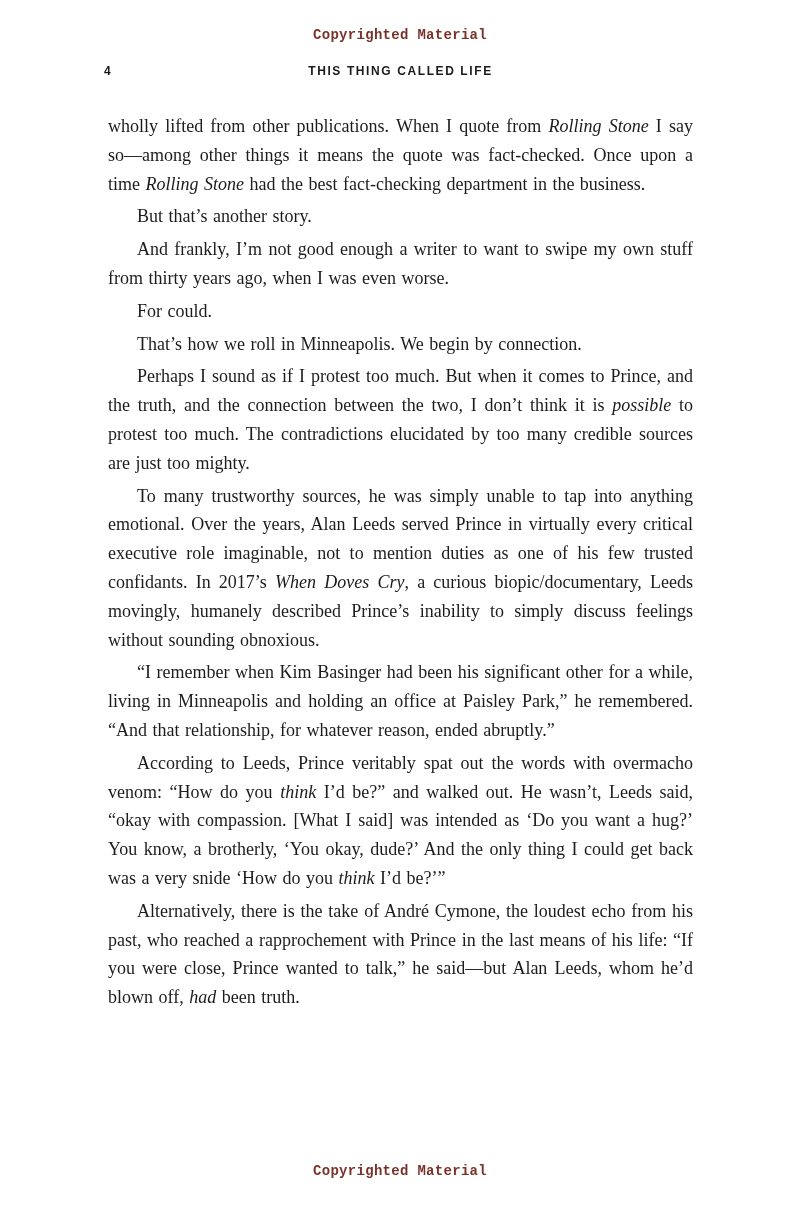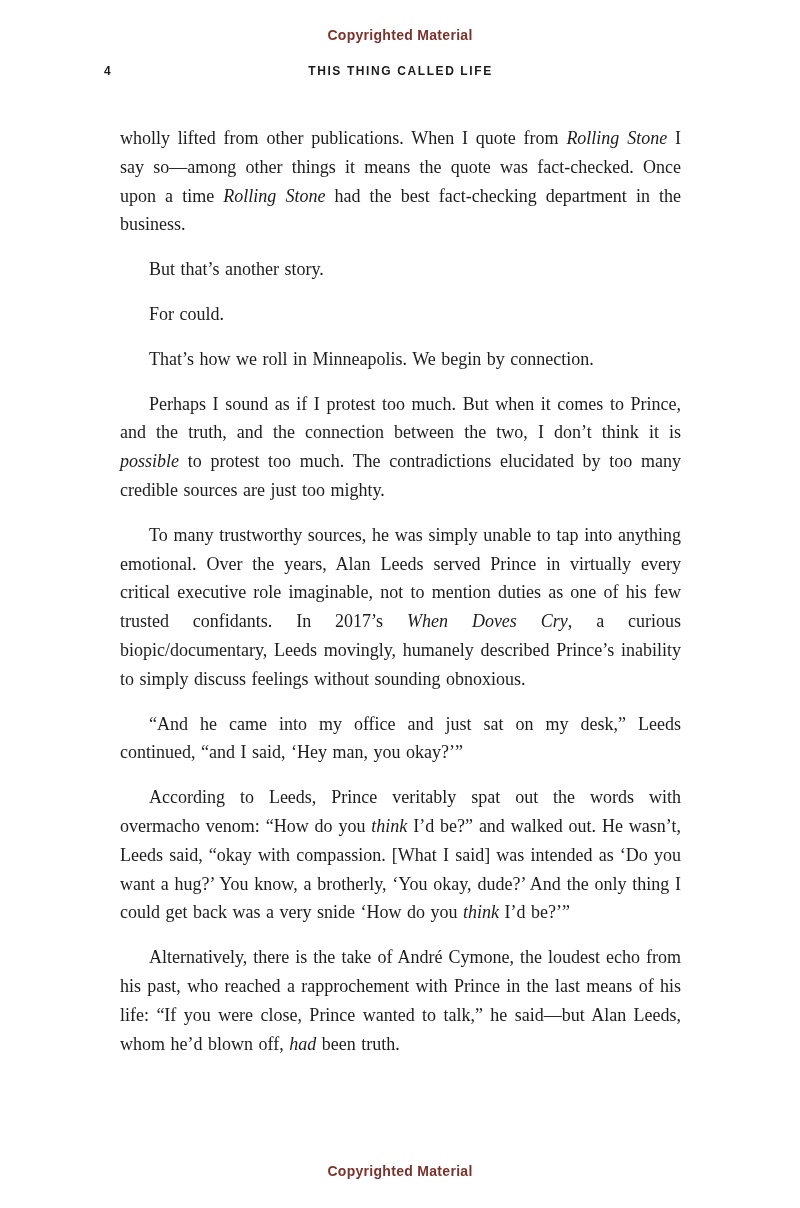--- a/index.html
+++ b/index.html
@@ -13,21 +13,21 @@
     height: 1208px;
     background: #ffffff;
     overflow: hidden;
     font-family: "Liberation Serif", serif;
   }
   .copyright-notice {
     position: absolute;
     left: 0;
     width: 100%;
     text-align: center;
-    font-family: Liberation Sans, sans-serif;
+    font-family: Liberation Mono, monospace;
     font-weight: bold;
     font-size: 14px;
     letter-spacing: 0.3px;
     color: #7a332c;
   }
   .copyright-top { top: 27px; }
   .copyright-bottom { top: 1163px; }
   .running-header {
     position: absolute;
     top: 64px;
@@ -54,21 +54,21 @@
     top: 108px;
     left: 104px;
     width: 593px;
     font-family: "Liberation Serif", serif;
     font-size: 18px;
     line-height: 28.8px;
     color: #1c1c1c;
     text-align: justify;
   }
   .body-text p {
-    margin: 16px;
+    margin: 4px;
     padding: 0;
     word-spacing: 1px;
   }
   .body-text p.indent {
     text-indent: 29px;
   }
   .body-text em {
     font-style: italic;
   }
 </style>
@@ -80,24 +80,25 @@
   <div class="copyright-notice copyright-top">Copyrighted Material</div>
 
   <div class="running-header">
     <span class="page-number">4</span>
     <span class="running-title">THIS THING CALLED LIFE</span>
   </div>
 
   <div class="body-text">
       <p class=""><span>wholly lifted from other publications. When I quote from </span><em>Rolling Stone</em><span> I say so—among other things it means the quote was fact-checked. Once upon a time </span><em>Rolling Stone</em><span> had the best fact-checking department in the business.</span></p>
       <p class="indent"><span>But that’s another story.</span></p>
+      <p class="indent"><span>And frankly, I’m not good enough a writer to want to swipe my own stuff from thirty years ago, when I was even worse.</span></p>
       <p class="indent"><span>For could.</span></p>
       <p class="indent"><span>That’s how we roll in Minneapolis. We begin by connection.</span></p>
       <p class="indent"><span>Perhaps I sound as if I protest too much. But when it comes to Prince, and the truth, and the connection between the two, I don’t think it is </span><em>possible</em><span> to protest too much. The contradictions elucidated by too many credible sources are just too mighty.</span></p>
       <p class="indent"><span>To many trustworthy sources, he was simply unable to tap into anything emotional. Over the years, Alan Leeds served Prince in virtually every critical executive role imaginable, not to mention duties as one of his few trusted confidants. In 2017’s </span><em>When Doves Cry</em><span>, a curious biopic/documentary, Leeds movingly, humanely described Prince’s inability to simply discuss feelings without sounding obnoxious.</span></p>
-      <p class="indent"><span>“And he came into my office and just sat on my desk,” Leeds continued, “and I said, ‘Hey man, you okay?’”</span></p>
+      <p class="indent"><span>“I remember when Kim Basinger had been his significant other for a while, living in Minneapolis and holding an office at Paisley Park,” he remembered. “And that relationship, for whatever reason, ended abruptly.”</span></p>
       <p class="indent"><span>According to Leeds, Prince veritably spat out the words with overmacho venom: “How do you </span><em>think</em><span> I’d be?” and walked out. He wasn’t, Leeds said, “okay with compassion. [What I said] was intended as ‘Do you want a hug?’ You know, a brotherly, ‘You okay, dude?’ And the only thing I could get back was a very snide ‘How do you </span><em>think</em><span> I’d be?’”</span></p>
       <p class="indent"><span>Alternatively, there is the take of André Cymone, the loudest echo from his past, who reached a rapprochement with Prince in the last means of his life: “If you were close, Prince wanted to talk,” he said—but Alan Leeds, whom he’d blown off, </span><em>had</em><span> been truth.</span></p>
     </div>
 
   <div class="copyright-notice copyright-bottom">Copyrighted Material</div>
 
 </div>
 
 </body></html>

